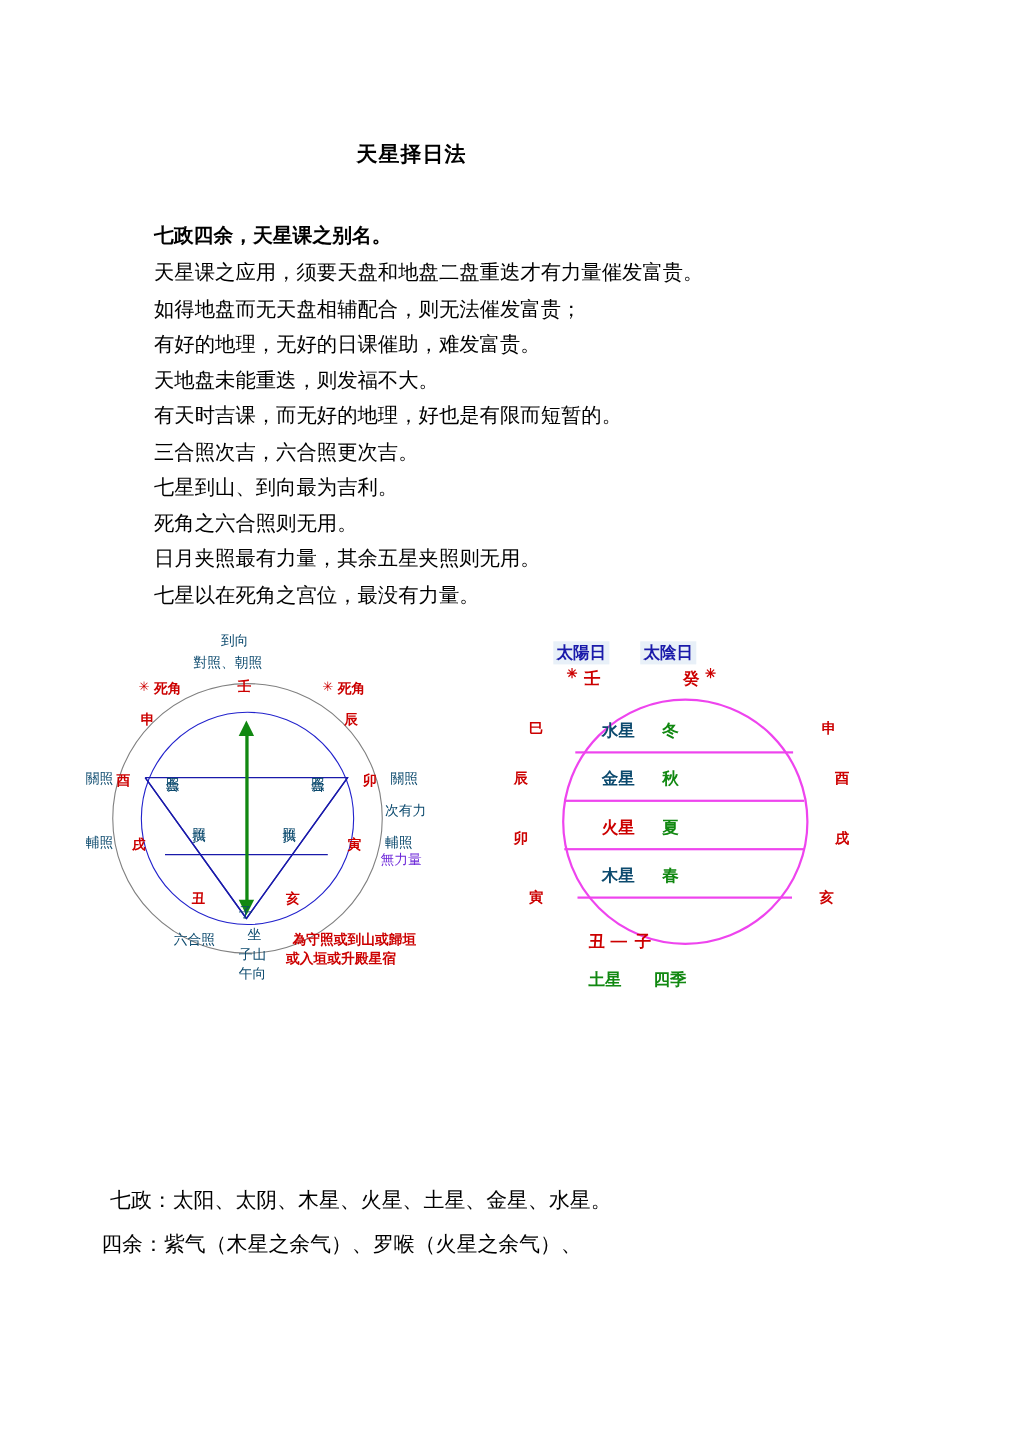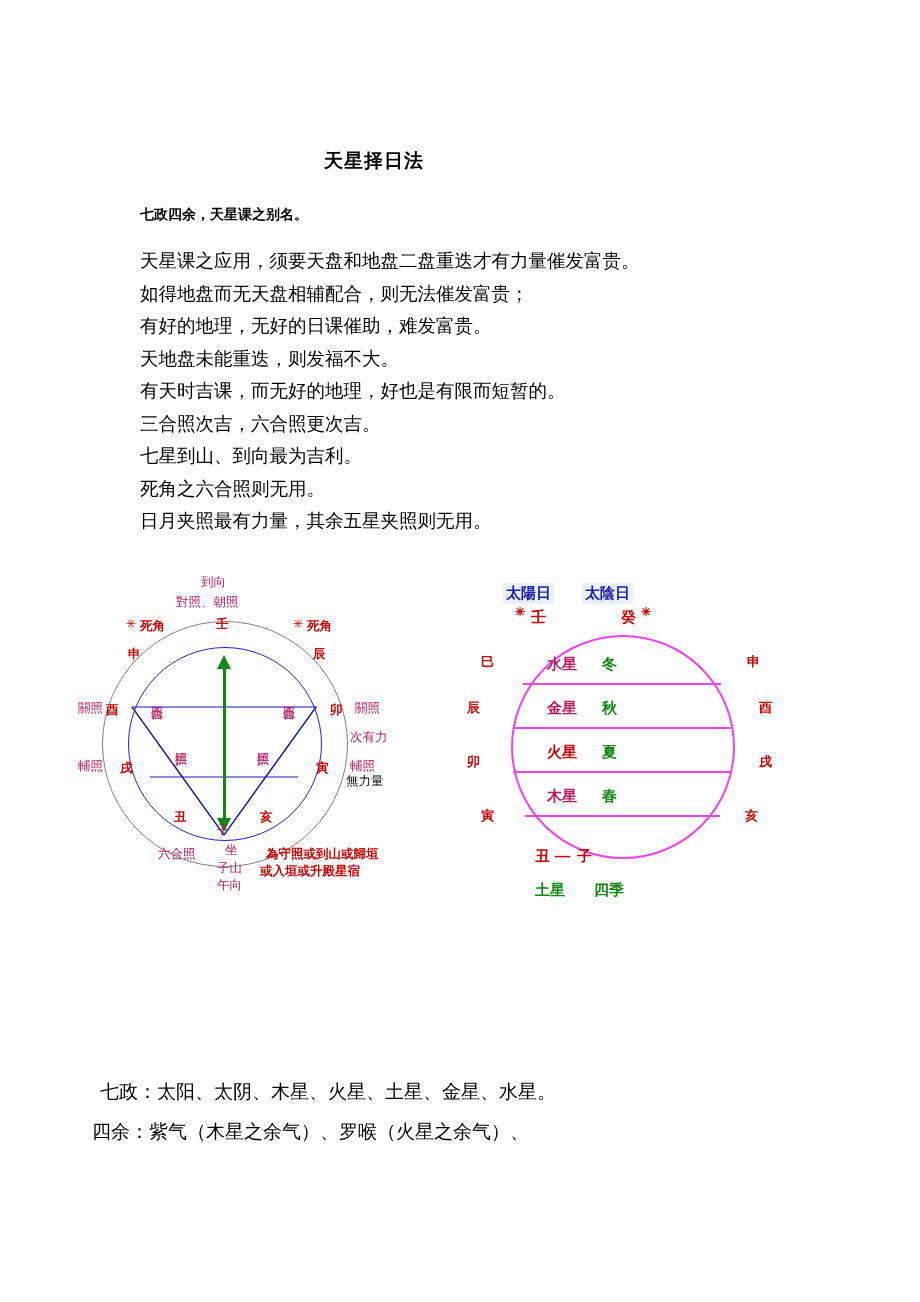--- a/index.html
+++ b/index.html
@@ -17,38 +17,38 @@
   }
   .page {
     position: absolute;
     left: 0; top: 0;
     width: 920px;
     height: 1302px;
   }
   .doc-title {
     position: absolute;
     left: 0;
-    top: 148px;
+    top: 127px;
     width: 748px;
     text-align: center;
     font-size: 19px;
     font-weight: bold;
     letter-spacing: 1px;
   }
   .body-block {
     position: absolute;
     left: 140px;
     top: 198px;
     width: 680px;
   }
   .lead {
-    font-size: 14px;
+    font-size: 18px;
     font-weight: bold;
     line-height: 33px;
-    margin-bottom: 14px;
+    margin-bottom: 2px;
   }
   .para-line {
     font-size: 18.5px;
     line-height: 32.5px;
     white-space: nowrap;
   }
   
   .diagram-area {
     position: absolute;
     left: 0;
@@ -85,23 +85,23 @@
     border: 1px solid #2222cc;
     border-radius: 50%;
   }
   .lbl {
     position: absolute;
     font-size: 12.5px;
     white-space: nowrap;
     line-height: 14px;
   }
   .red { color: #cc0000; font-weight: bold; }
-  .blue { color: #be185d; }
+  .blue { color: #0c4a6e; }
   .green { color: #118811; }
-  .magenta { color: #000000; }
+  .magenta { color: #6d28d9; }
   .vert {
     writing-mode: vertical-rl;
     text-orientation: upright;
   }
   .arrow-line {
     position: absolute;
     left: 145px;
     top: 92px;
     width: 3px;
     height: 160px;
@@ -202,20 +202,21 @@
     <div class="lead">七政四余，天星课之别名。</div>
     <div class="para-line">天星课之应用，须要天盘和地盘二盘重迭才有力量催发富贵。</div>
     <div class="para-line">如得地盘而无天盘相辅配合，则无法催发富贵；</div>
     <div class="para-line">有好的地理，无好的日课催助，难发富贵。</div>
     <div class="para-line">天地盘未能重迭，则发福不大。</div>
     <div class="para-line">有天时吉课，而无好的地理，好也是有限而短暂的。</div>
     <div class="para-line">三合照次吉，六合照更次吉。</div>
     <div class="para-line">七星到山、到向最为吉利。</div>
     <div class="para-line">死角之六合照则无用。</div>
     <div class="para-line">日月夹照最有力量，其余五星夹照则无用。</div>
+    <div class="para-line">七星以在死角之宫位，最没有力量。</div>
   </div>
 
   <div class="diagram-area">
 
     <div class="dia" id="dia-left">
 
       <div class="outer-circle"></div>
       <div class="inner-circle"></div>
 
       <svg class="tri" viewBox="0 0 192 192">

